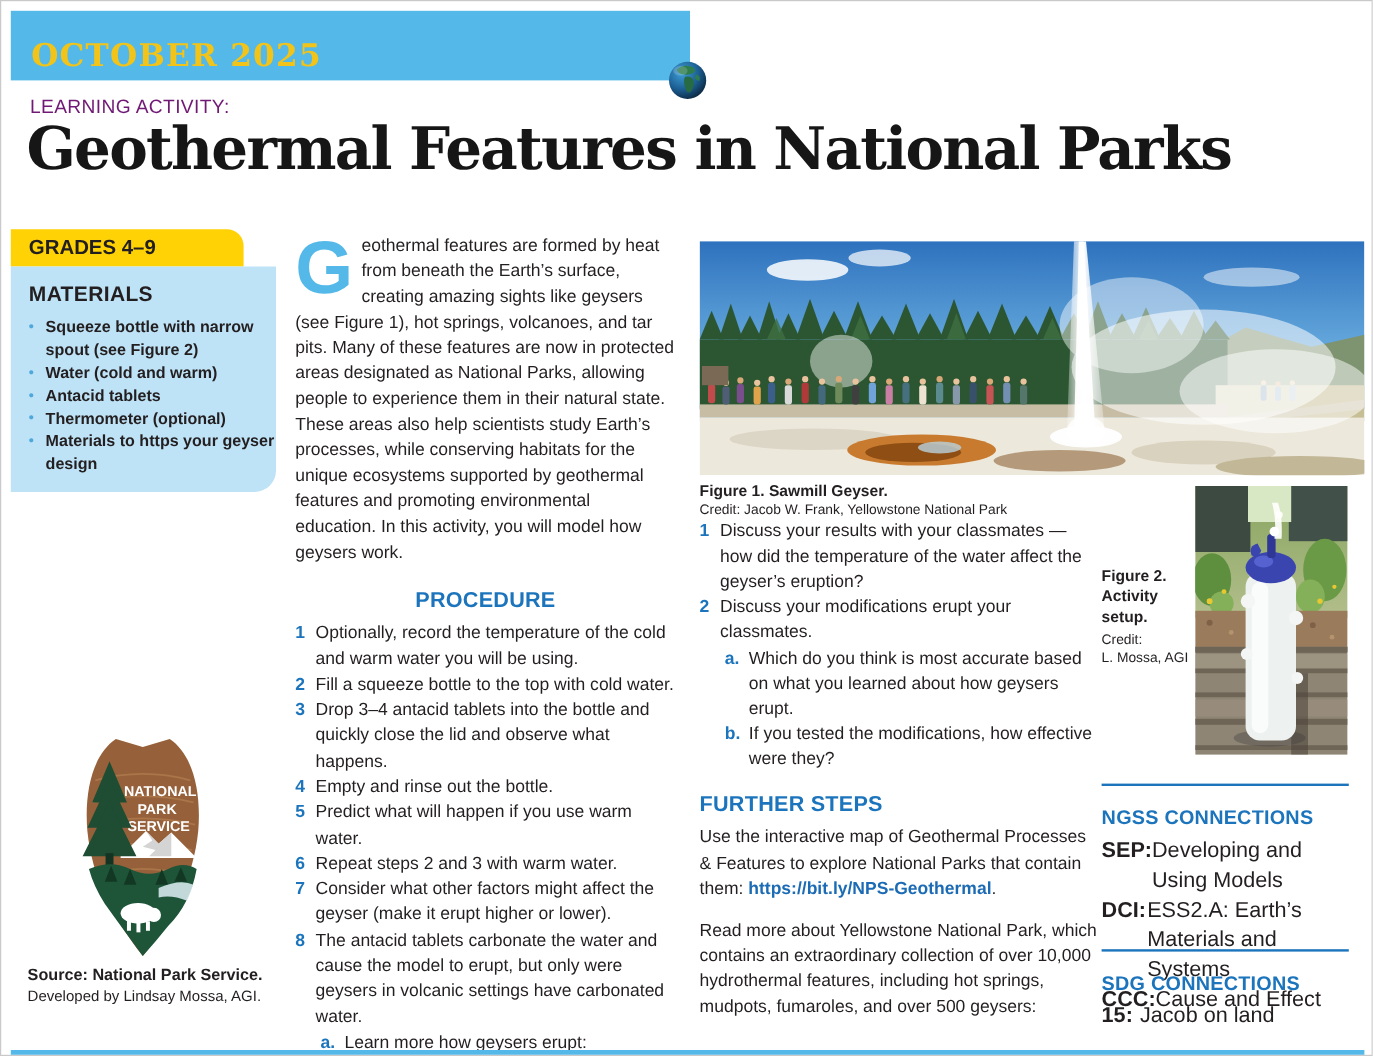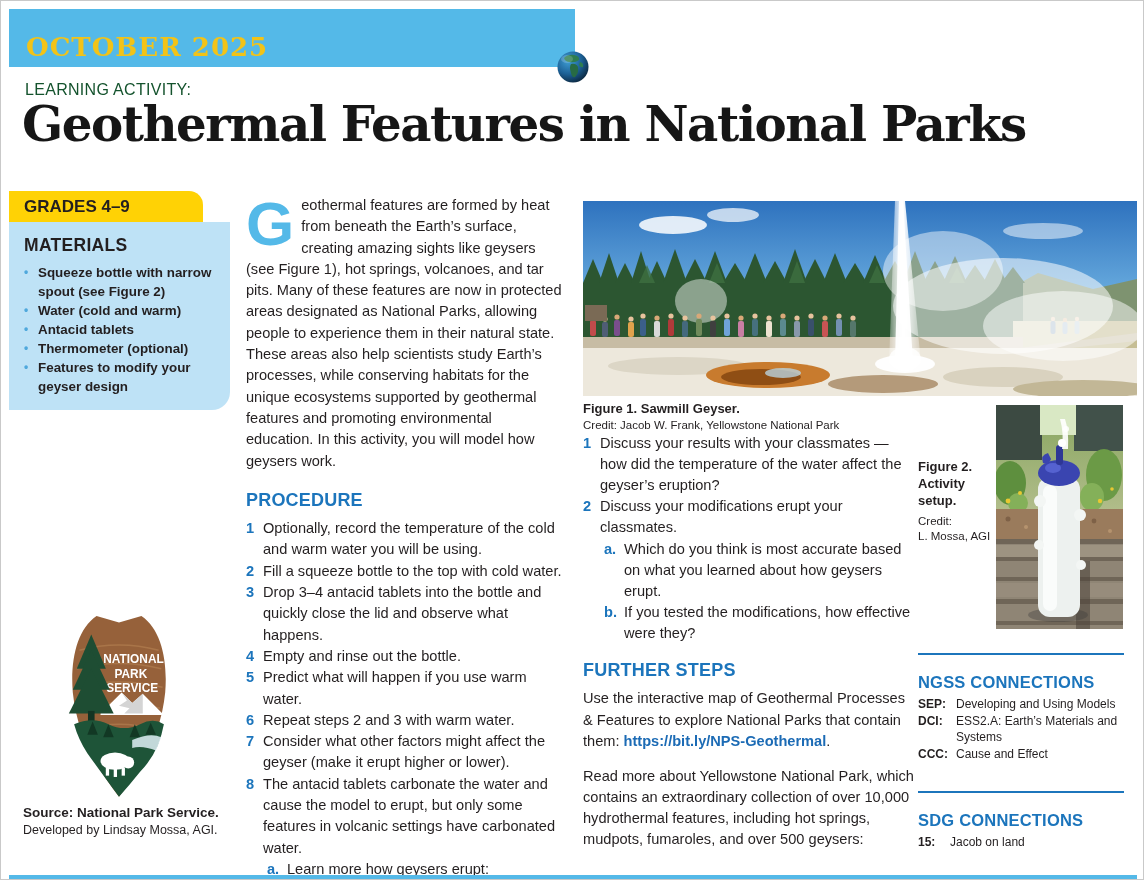--- a/index.html
+++ b/index.html
@@ -6,21 +6,21 @@
   html,body { background:#e9e9e9; }
   body { font-family:"Liberation Sans", sans-serif; color:#231F20; }
   .page { position:relative; width:1144px; height:880px; background:#fff;
           border:1px solid #c9c9c9; overflow:hidden; margin:0 auto; }
 
   
   .banner { position:absolute; left:8px; top:8px; width:566px; height:58px; background:#54B9E8; }
   .issue { position:absolute; left:17px; bottom:5px; font-family:"DejaVu Serif", serif;
            font-weight:bold; font-size:26px; color:#F2C318; letter-spacing:1px; }
   .globe { position:absolute; left:555px; top:49px; width:34px; height:34px; }
-  .kicker { position:absolute; left:24px; top:80px; font-size:16px; letter-spacing:.3px; color:#14532d; }
+  .kicker { position:absolute; left:24px; top:80px; font-size:16px; letter-spacing:.3px; color:#701a75; }
   .page-title { position:absolute; left:21px; top:94px; width:1116px;
                 font-family:"DejaVu Serif", serif; font-weight:bold; font-size:49px;
                 letter-spacing:-1.5px; white-space:nowrap; color:#161616;
                 transform:scaleX(.985); transform-origin:left; }
 
   
   .grades { position:absolute; left:8px; top:190px; width:194px; height:31px; background:#FFD205;
             border-radius:0 14px 0 0; display:flex; align-items:center; padding-left:15px;
             font-size:17px; font-weight:600; }
   .materials { position:absolute; left:8px; top:221px; width:221px; height:188px; background:#BEE2F6;
@@ -32,47 +32,47 @@
   
   .nps { position:absolute; left:52px; top:612px; width:132px; height:188px; }
   .source1 { position:absolute; left:22px; top:804px; font-size:13.5px; font-weight:bold; }
   .source2 { position:absolute; left:22px; top:822px; font-size:12.5px; }
 
   
   .col-a { position:absolute; left:245px; top:194px; width:317px; font-size:14.6px; line-height:1.46; }
   .dropcap { float:left; font-size:62px; line-height:.78; font-weight:600; color:#54B9E8;
              margin:5px 7px 0 0; }
   .blue-h { color:#1C75BC; font-size:18px; font-weight:700; letter-spacing:.2px; }
-  .col-a .blue-h { margin:15px 0 5px 0; }
+  .col-a .blue-h { margin:15px 0 5px 0;text-align:center; }
 
   .row { display:flex; }
   .row .n { flex:0 0 17px; color:#1C75BC; font-weight:600; }
   .row .t { flex:1; }
   .subrow { display:flex; margin-left:21px; }
   .subrow .n { flex:0 0 20px; color:#1C75BC; font-weight:600; }
   .subrow .t { flex:1; }
   a.link { color:#1C6BB5; font-weight:bold; text-decoration:none; }
 
   .col-b { position:absolute; left:582px; top:400px; width:331px; font-size:14.6px; line-height:1.45; }
   .figcap-t { font-size:13px; font-weight:bold; line-height:1.3; }
   .figcap-c { font-size:11.5px; line-height:1.3; }
   .col-b .blue-h { margin:13px 0 5px 0; }
   .col-b p { margin-bottom:14px; }
 
   
   .fig1 { position:absolute; left:582px; top:200px; width:554px; height:195px; overflow:hidden; }
 
   
-  .fig2cap { position:absolute; left:917px; top:458px; width:78px; }
+  .fig2cap { position:absolute; left:917px; top:471px; width:78px; }
   .fig2 { position:absolute; left:995px; top:404px; width:127px; height:224px; overflow:hidden; }
   .conn { position:absolute; left:917px; width:206px; border-top:2px solid #1C75BC; padding-top:18px; }
   .ngss { top:652px; }
   .sdg  { top:790px; }
   .conn h3 { color:#1C75BC; font-size:16.5px; font-weight:700; margin-bottom:4px; letter-spacing:.2px; }
-  .conn-row { display:flex; font-size:12px; line-height:1.38; }
+  .conn-row { display:flex; font-size:18px; line-height:1.38; }
   .conn-row .lbl { flex:0 0 38px; font-weight:bold; }
   .conn-row.sdg-row .lbl { flex:0 0 32px; }
   .conn-row .txt { flex:1; }
 
   .footer-bar { position:absolute; left:8px; top:874px; width:1128px; height:6px; background:#54B9E8; }
 </style>
 </head>
 <body>
 
 <div class="page">
@@ -113,21 +113,21 @@
     <div class="mat-item">
       <span class="dot">•</span>
       <span>Antacid tablets</span>
     </div>
     <div class="mat-item">
       <span class="dot">•</span>
       <span>Thermometer (optional)</span>
     </div>
     <div class="mat-item">
       <span class="dot">•</span>
-      <span>Features to modify your geyser design</span>
+      <span>Materials to https your geyser design</span>
     </div>
   </div>
 
   <div class="col-a">
     <div>
       <span class="dropcap">G</span><span>eothermal features are formed by heat from beneath the Earth’s surface, creating amazing sights like geysers (see Figure 1), hot springs, volcanoes, and tar pits. Many of these features are now in protected areas designated as National Parks, allowing people to experience them in their natural state. These areas also help scientists study Earth’s processes, while conserving habitats for the unique ecosystems supported by geothermal features and promoting environmental education. In this activity, you will model how geysers work.</span>
     </div>
     <div class="blue-h">PROCEDURE</div>
     <div class="row">
       <span class="n">1</span>
@@ -152,21 +152,21 @@
     <div class="row">
       <span class="n">6</span>
       <span class="t">Repeat steps 2 and 3 with warm water.</span>
     </div>
     <div class="row">
       <span class="n">7</span>
       <span class="t">Consider what other factors might affect the geyser (make it erupt higher or lower).</span>
     </div>
     <div class="row">
       <span class="n">8</span>
-      <span class="t">The antacid tablets carbonate the water and cause the model to erupt, but only some features in volcanic settings have carbonated water.</span>
+      <span class="t">The antacid tablets carbonate the water and cause the model to erupt, but only were geysers in volcanic settings have carbonated water.</span>
     </div>
     <div class="subrow">
       <span class="n">a.</span>
       <span class="t"><span>Learn more how geysers erupt: </span></span>
     </div>
 
   </div>
 
   <svg class="fig1" viewBox="0 0 554 195" preserveAspectRatio="none">
     <defs>

